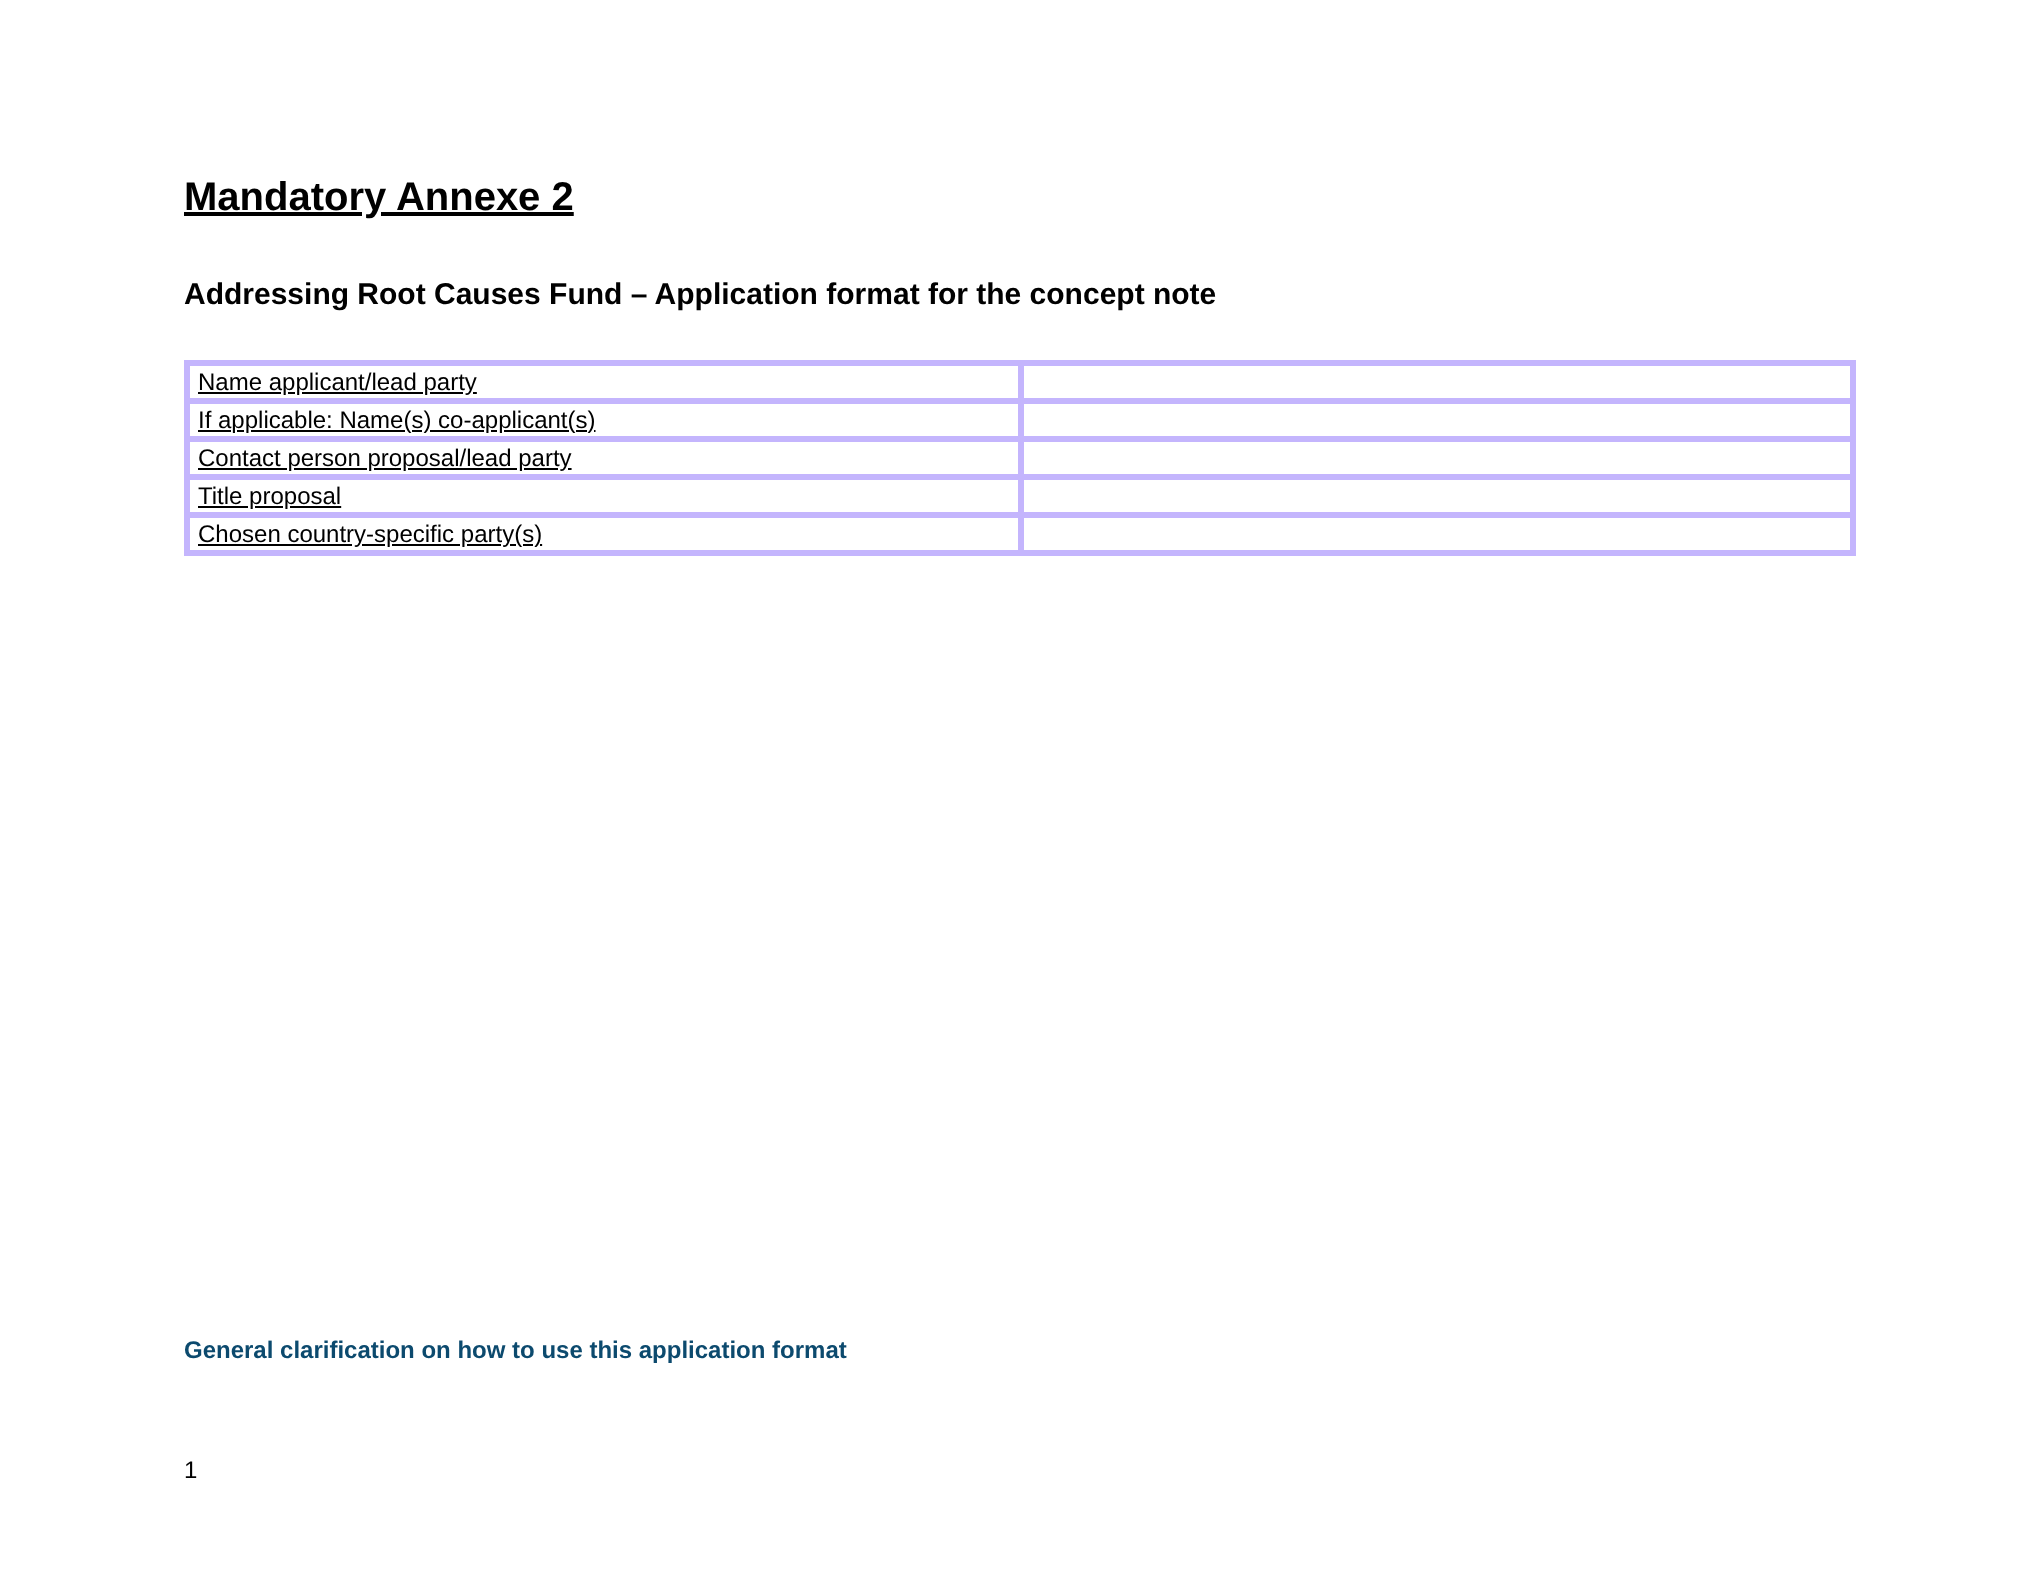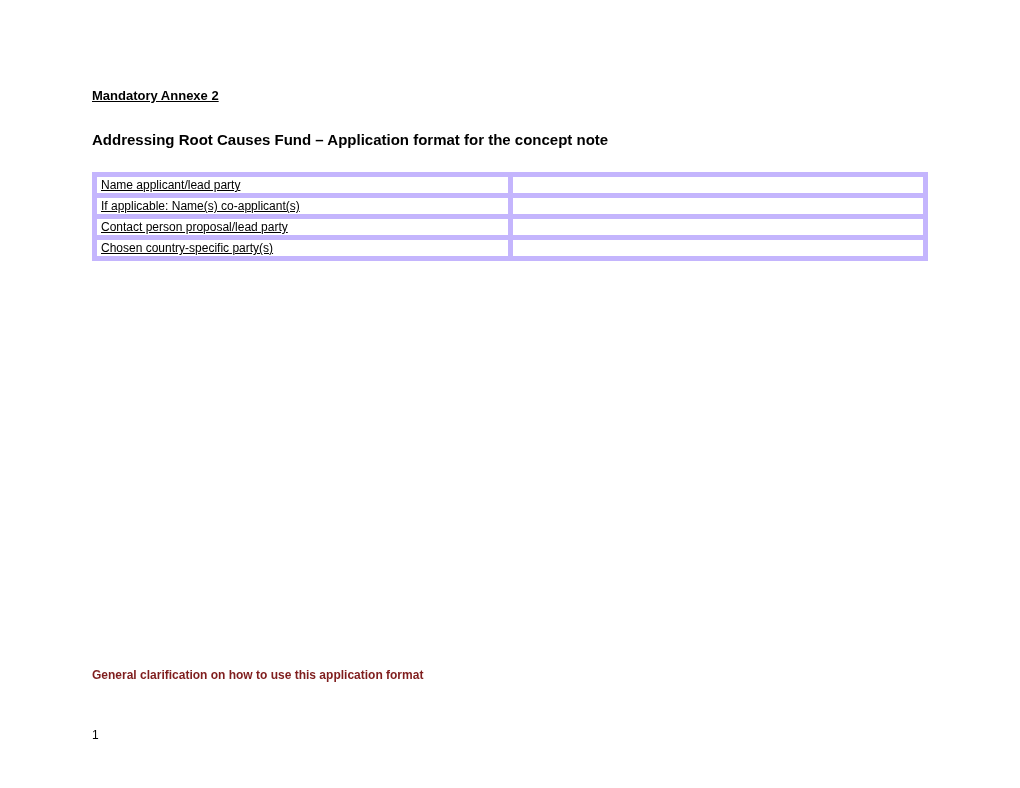--- a/index.html
+++ b/index.html
@@ -9,56 +9,56 @@
     }
     body {
       font-family: Verdana, Geneva, sans-serif;
       background: #ffffff;
       width: 1020px;
       height: 788px;
       position: relative;
       padding: 88px 92px 0 92px;
     }
     .heading-main {
-      font-size: 13px;
+      font-size: 20px;
       font-weight: bold;
       text-decoration: underline;
       color: #000;
       margin-bottom: 28px;
     }
     .heading-sub {
       font-size: 15px;
       font-weight: bold;
       color: #000;
       margin-bottom: 24px;
     }
     .form-table {
       width: 100%;
       border-collapse: collapse;
       margin-bottom: 0;
     }
     .form-table td {
-      border: 5px solid #c4b5fd;
+      border: 3px solid #c4b5fd;
       padding: 1px 4px;
       font-size: 12px;
       text-decoration: underline;
       color: #000;
       height: 17px;
       vertical-align: middle;
     }
     .form-table td.label-cell {
       width: 50%;
     }
     .form-table td.value-cell {
       width: 50%;
     }
     .clarification {
       font-size: 12px;
       font-weight: bold;
-      color: #7f1d1d;
+      color: #0c4a6e;
       position: absolute;
       left: 92px;
       bottom: 106px;
     }
     .page-number {
       font-size: 12px;
       color: #000;
       position: absolute;
       left: 92px;
       bottom: 46px;
@@ -78,20 +78,24 @@
     </tr>
     <tr>
       <td class="label-cell">If applicable: Name(s) co-applicant(s)</td>
       <td class="value-cell"></td>
     </tr>
     <tr>
       <td class="label-cell">Contact person proposal/lead party</td>
       <td class="value-cell"></td>
     </tr>
     <tr>
+      <td class="label-cell">Title proposal</td>
+      <td class="value-cell"></td>
+    </tr>
+    <tr>
       <td class="label-cell">Chosen country-specific party(s)</td>
       <td class="value-cell"></td>
     </tr>
   </tbody>
 </table>
 
 <div class="clarification">General clarification on how to use this application format</div>
 <div class="page-number">1</div>
 
 </body></html>

